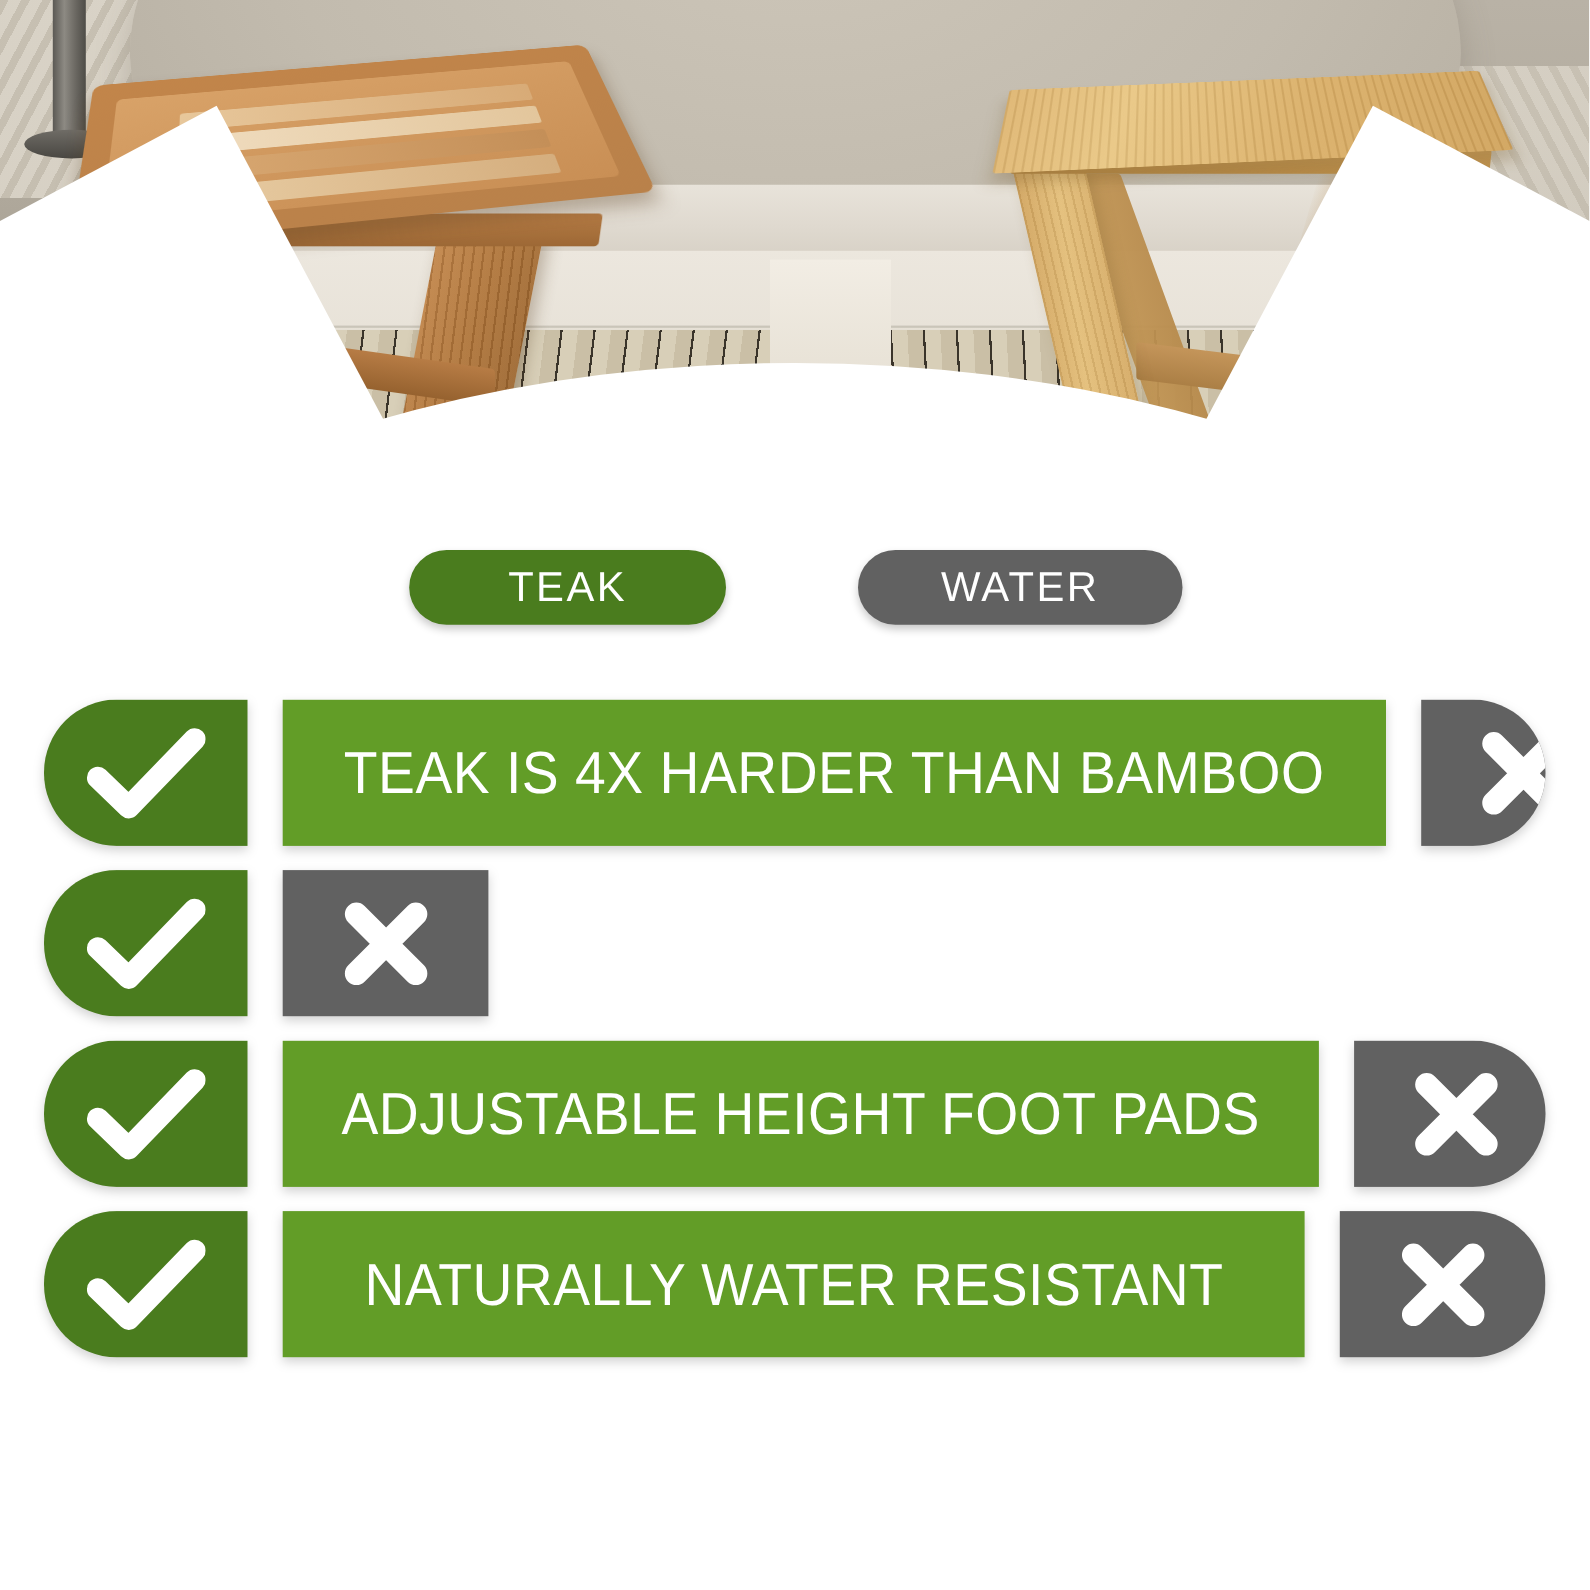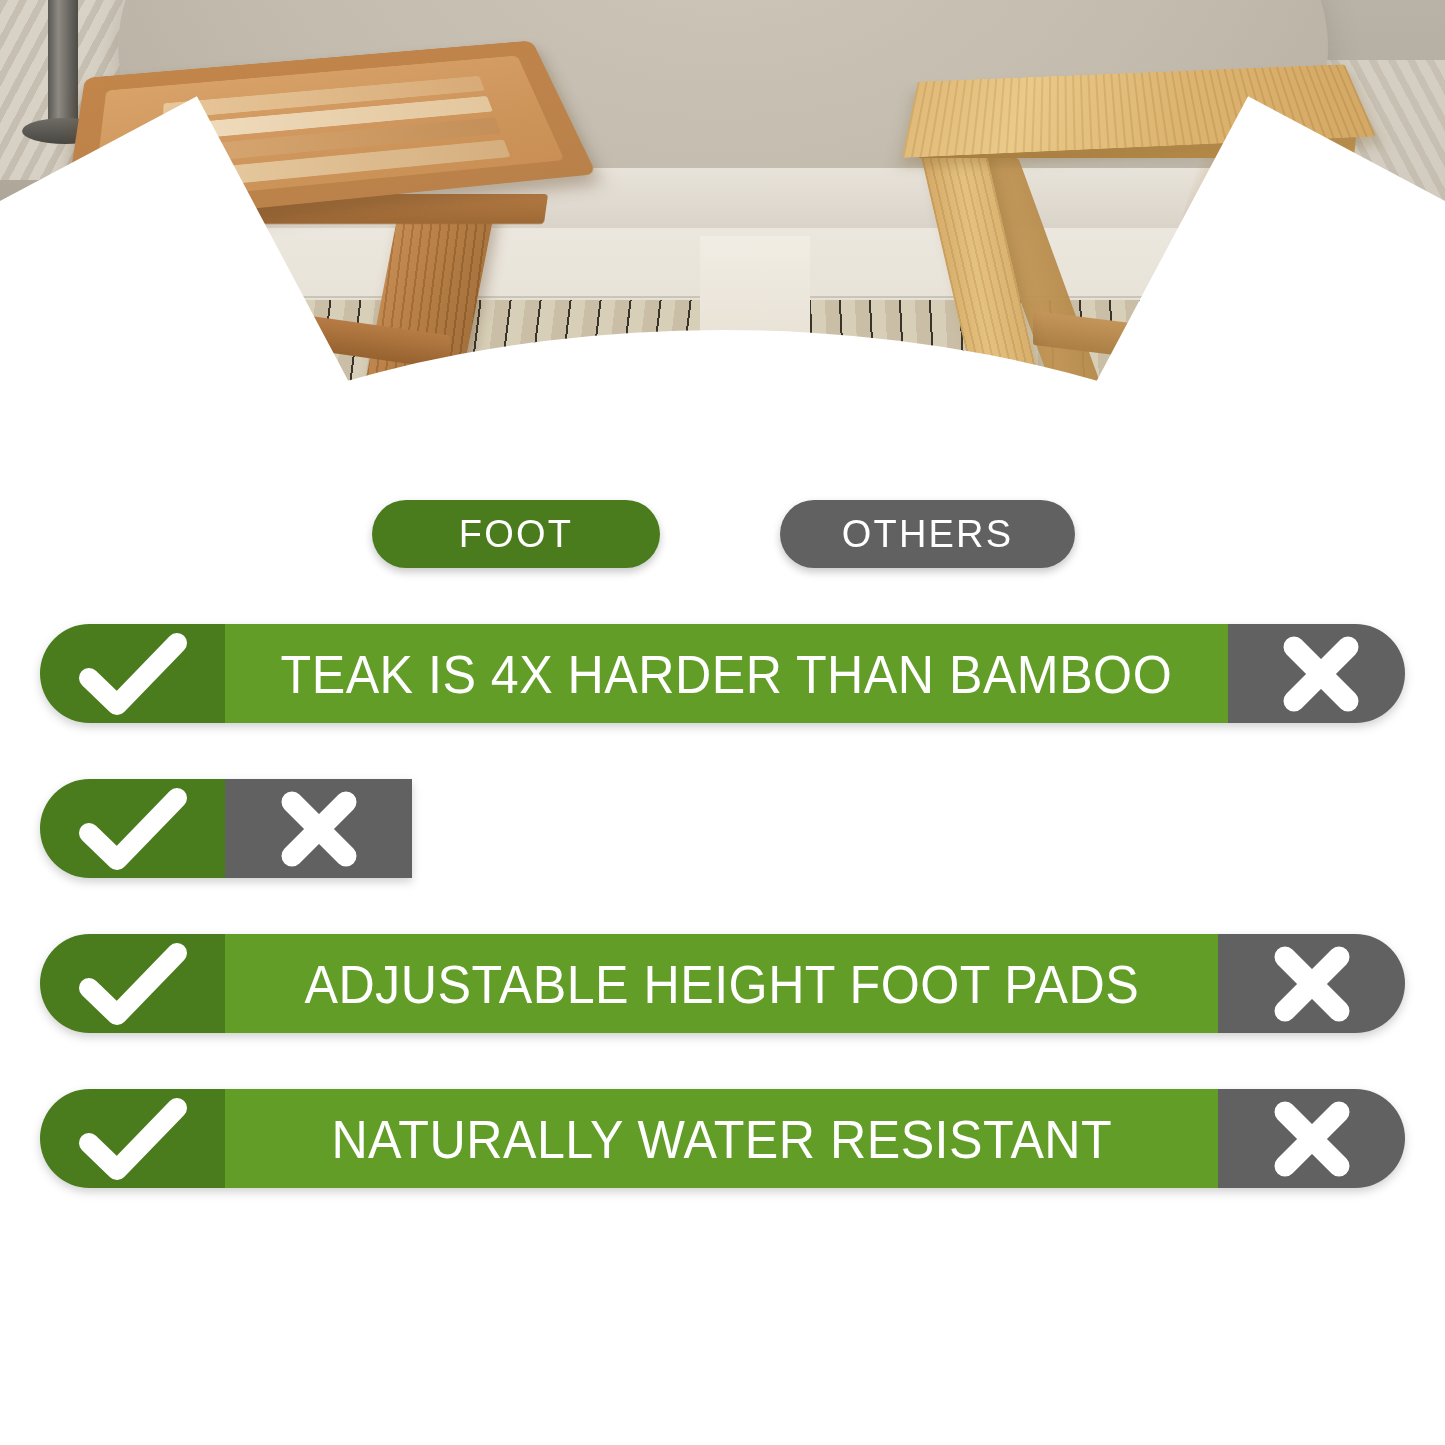--- a/index.html
+++ b/index.html
@@ -228,22 +228,22 @@
   #pill-ours{left:372px;top:500px;width:288px;background:#4A7C1E;}
   #pill-others{left:780px;top:500px;width:295px;background:#616161;}
 
   
   #rows{position:absolute;left:0;top:620px;width:1445px;}
   .row{
     position:relative;height:133px;margin-bottom:22px;
     filter:drop-shadow(0 4px 5px rgba(0,0,0,.18));
   }
   .row-track{
-    position:absolute;left:40px;top:4px;width:1365px;height:99px;
-    border-radius:66px;overflow:hidden;display:flex;
+    position:absolute;left:40px;top:16px;width:1365px;height:133px;
+    border-radius:66px;overflow:hidden;display:flex;gap:32px;
   }
   .cell-check{
     width:185px;flex:0 0 185px;background:#4A7C1E;
     display:flex;align-items:center;justify-content:center;
   }
   .cell-text{
     flex:1 1 auto;background:#629D27;
     display:flex;align-items:center;justify-content:center;
     padding:0 22px;
   }
@@ -331,22 +331,22 @@
       </div>
     </div>
 
     <div class="mask-arc"></div>
     <div class="mask-tri-l"></div>
     <div class="mask-tri-r"></div>
     <div class="mask-bottom"></div>
   </div>
 </div>
 
-<div class="pill" id="pill-ours">FOOT</div>
-<div class="pill" id="pill-others">OTHERS</div>
+<div class="pill" id="pill-ours">TEAK</div>
+<div class="pill" id="pill-others">WATER</div>
 
 <div id="rows">
 
   <div class="row">
     <div class="row-track">
       <div class="cell-check">
         <svg class="ico" width="108" height="86" viewBox="0 0 108 86">
           <path d="M10 47 L38 74 L98 12" fill="none" stroke="#ffffff" stroke-width="20" stroke-linecap="round" stroke-linejoin="round"></path>
         </svg>
       </div>

